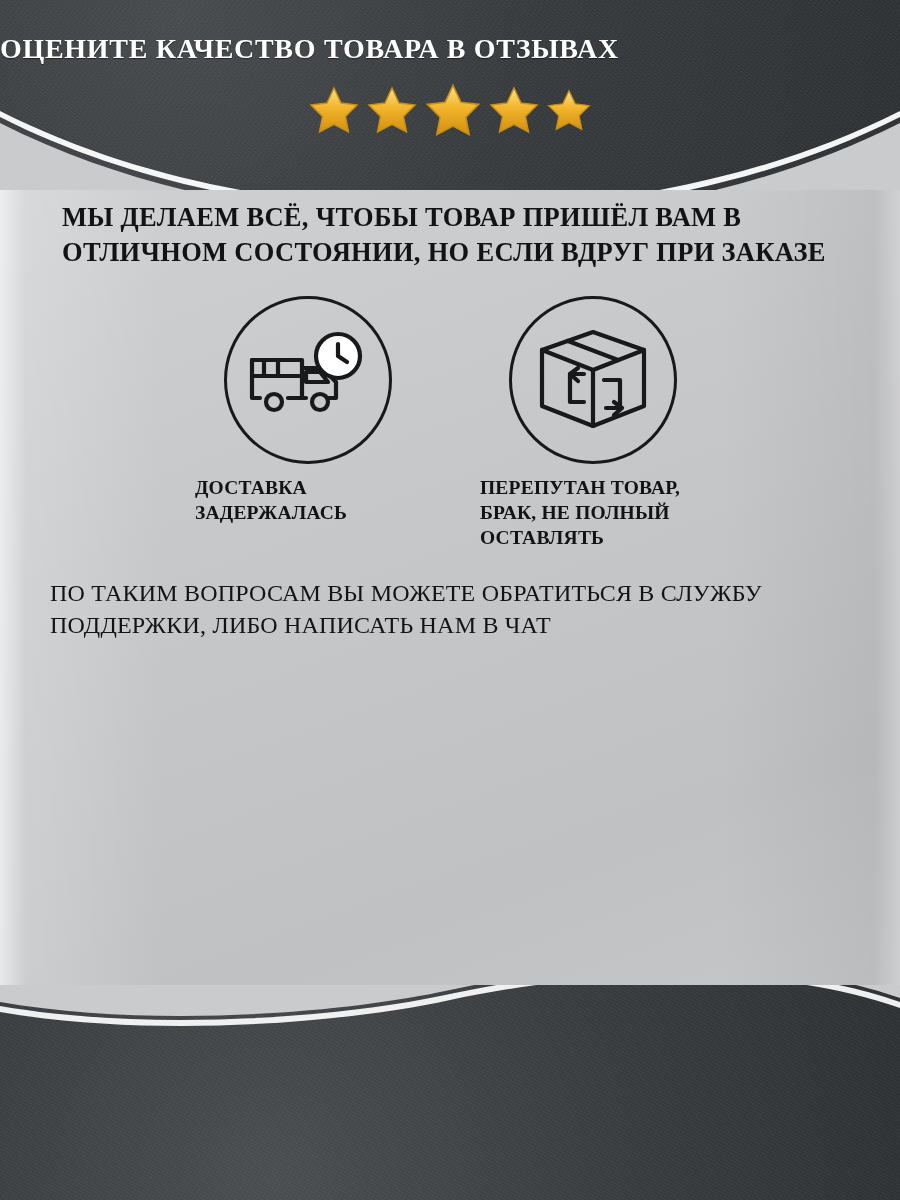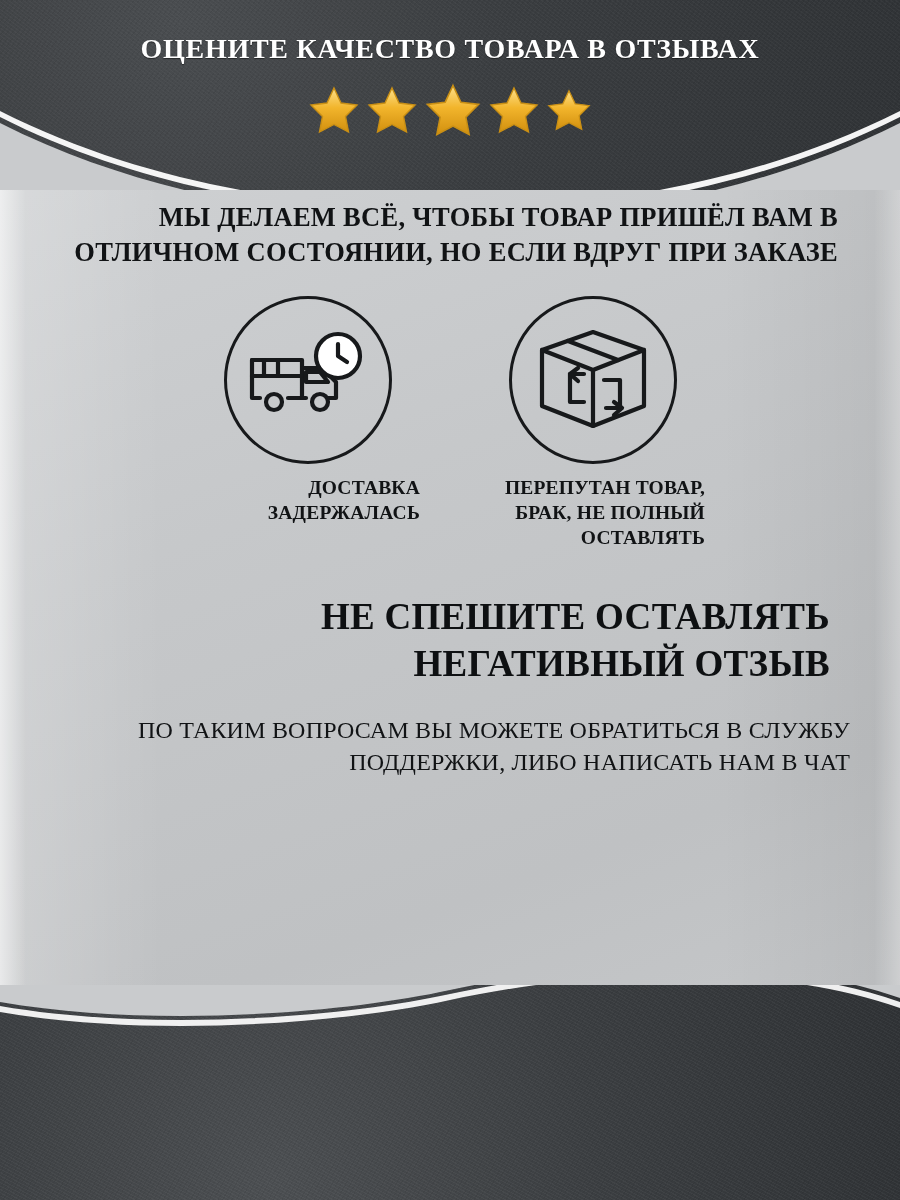--- a/index.html
+++ b/index.html
@@ -90,21 +90,21 @@
     letter-spacing: .8px;
     line-height: 1.18;
   }
 
   
   .content {
     position: absolute;
     top: 190px; left: 0;
     width: 900px;
     z-index: 2;
-    text-align: right;
+    text-align: left;
   }
 
   .intro {
     margin-top: 10px;
     padding: 0 62px;
     font-size: 26.5px;
     font-weight: bold;
     color: #111315;
     line-height: 1.32;
     letter-spacing: .3px;
@@ -191,21 +191,21 @@
   .bottom-band svg.cut {
     position: absolute;
     left: 0; top: -1px;
     width: 900px;
     height: 90px;
   }
   .bottom-text {
     position: absolute;
     left: 0; right: 0;
     top: 32px;
-    text-align: center;
+    text-align: left;
     z-index: 4;
   }
   .bottom-title {
     font-size: 28px;
     font-weight: bold;
     color: #ffffff;
     line-height: 1.22;
     letter-spacing: .7px;
     text-shadow: 0 1px 1px rgba(0,0,0,.5);
   }
@@ -296,21 +296,20 @@
               <path d="M86 78 L94 84 L86 91"></path>
             </g>
           </svg>
         </div>
         <div class="icon-caption">ПЕРЕПУТАН ТОВАР, БРАК, НЕ ПОЛНЫЙ ОСТАВЛЯТЬ</div>
       </div>
 
 
     </div>
 
-    <div class="statement">НЕ СПЕШИТЕ ОСТАВЛЯТЬ НЕГАТИВНЫЙ ОТЗЫВ</div>
 
     <div class="support">ПО ТАКИМ ВОПРОСАМ ВЫ МОЖЕТЕ ОБРАТИТЬСЯ В СЛУЖБУ ПОДДЕРЖКИ, ЛИБО НАПИСАТЬ НАМ В ЧАТ</div>
 
   </div>
 
   <div class="bottom-band">
     <div class="bg"></div>
     <svg class="cut" viewBox="0 0 900 90" preserveAspectRatio="none">
       <path d="M0,0 L900,0 L900,14 C750,-38 560,-18 450,6 C340,30 150,44 0,18 Z" fill="#c9cbcd"></path>
       <path d="M0,22 C150,48 340,34 450,10 C560,-14 750,-34 900,18 L900,24 C750,-28 560,-8 450,16 C340,40 150,54 0,28 Z" fill="#ffffff" opacity="0.92"></path>

